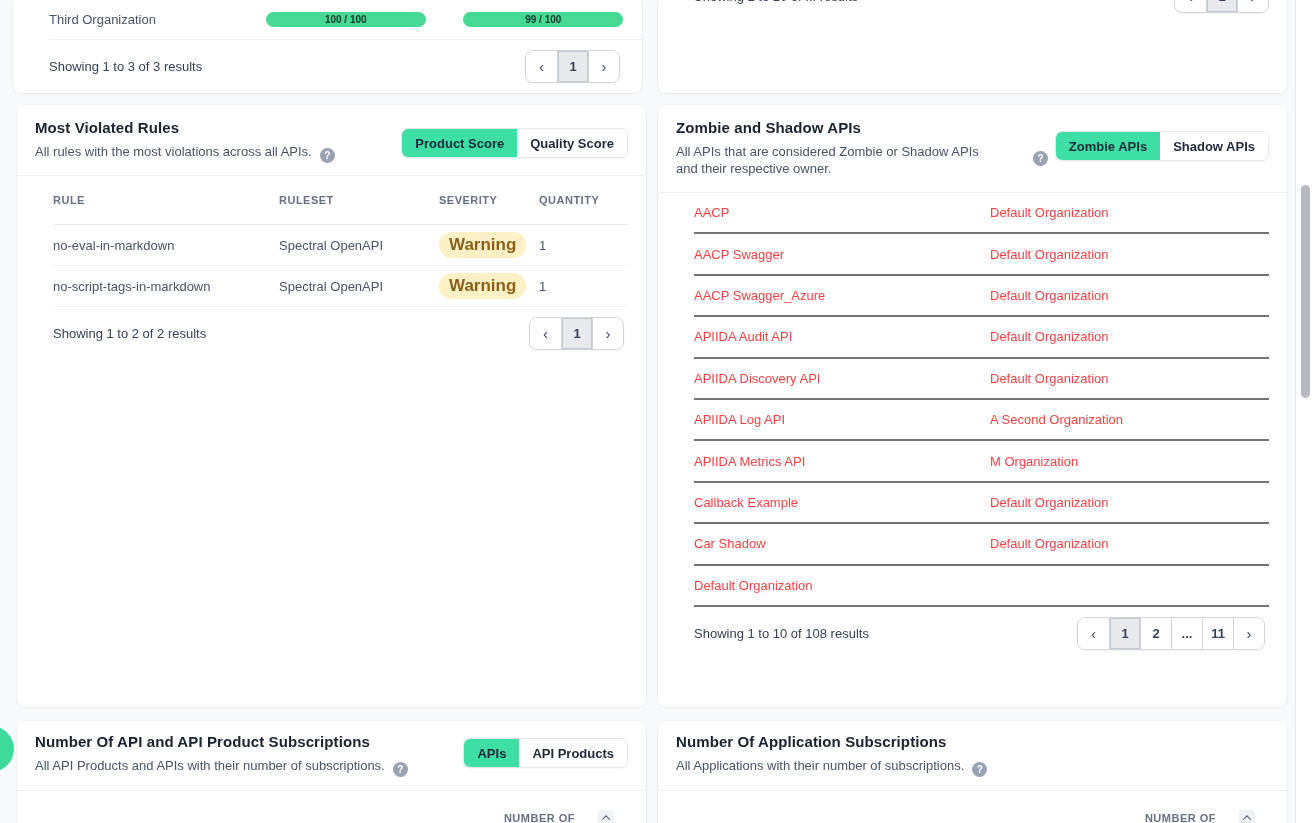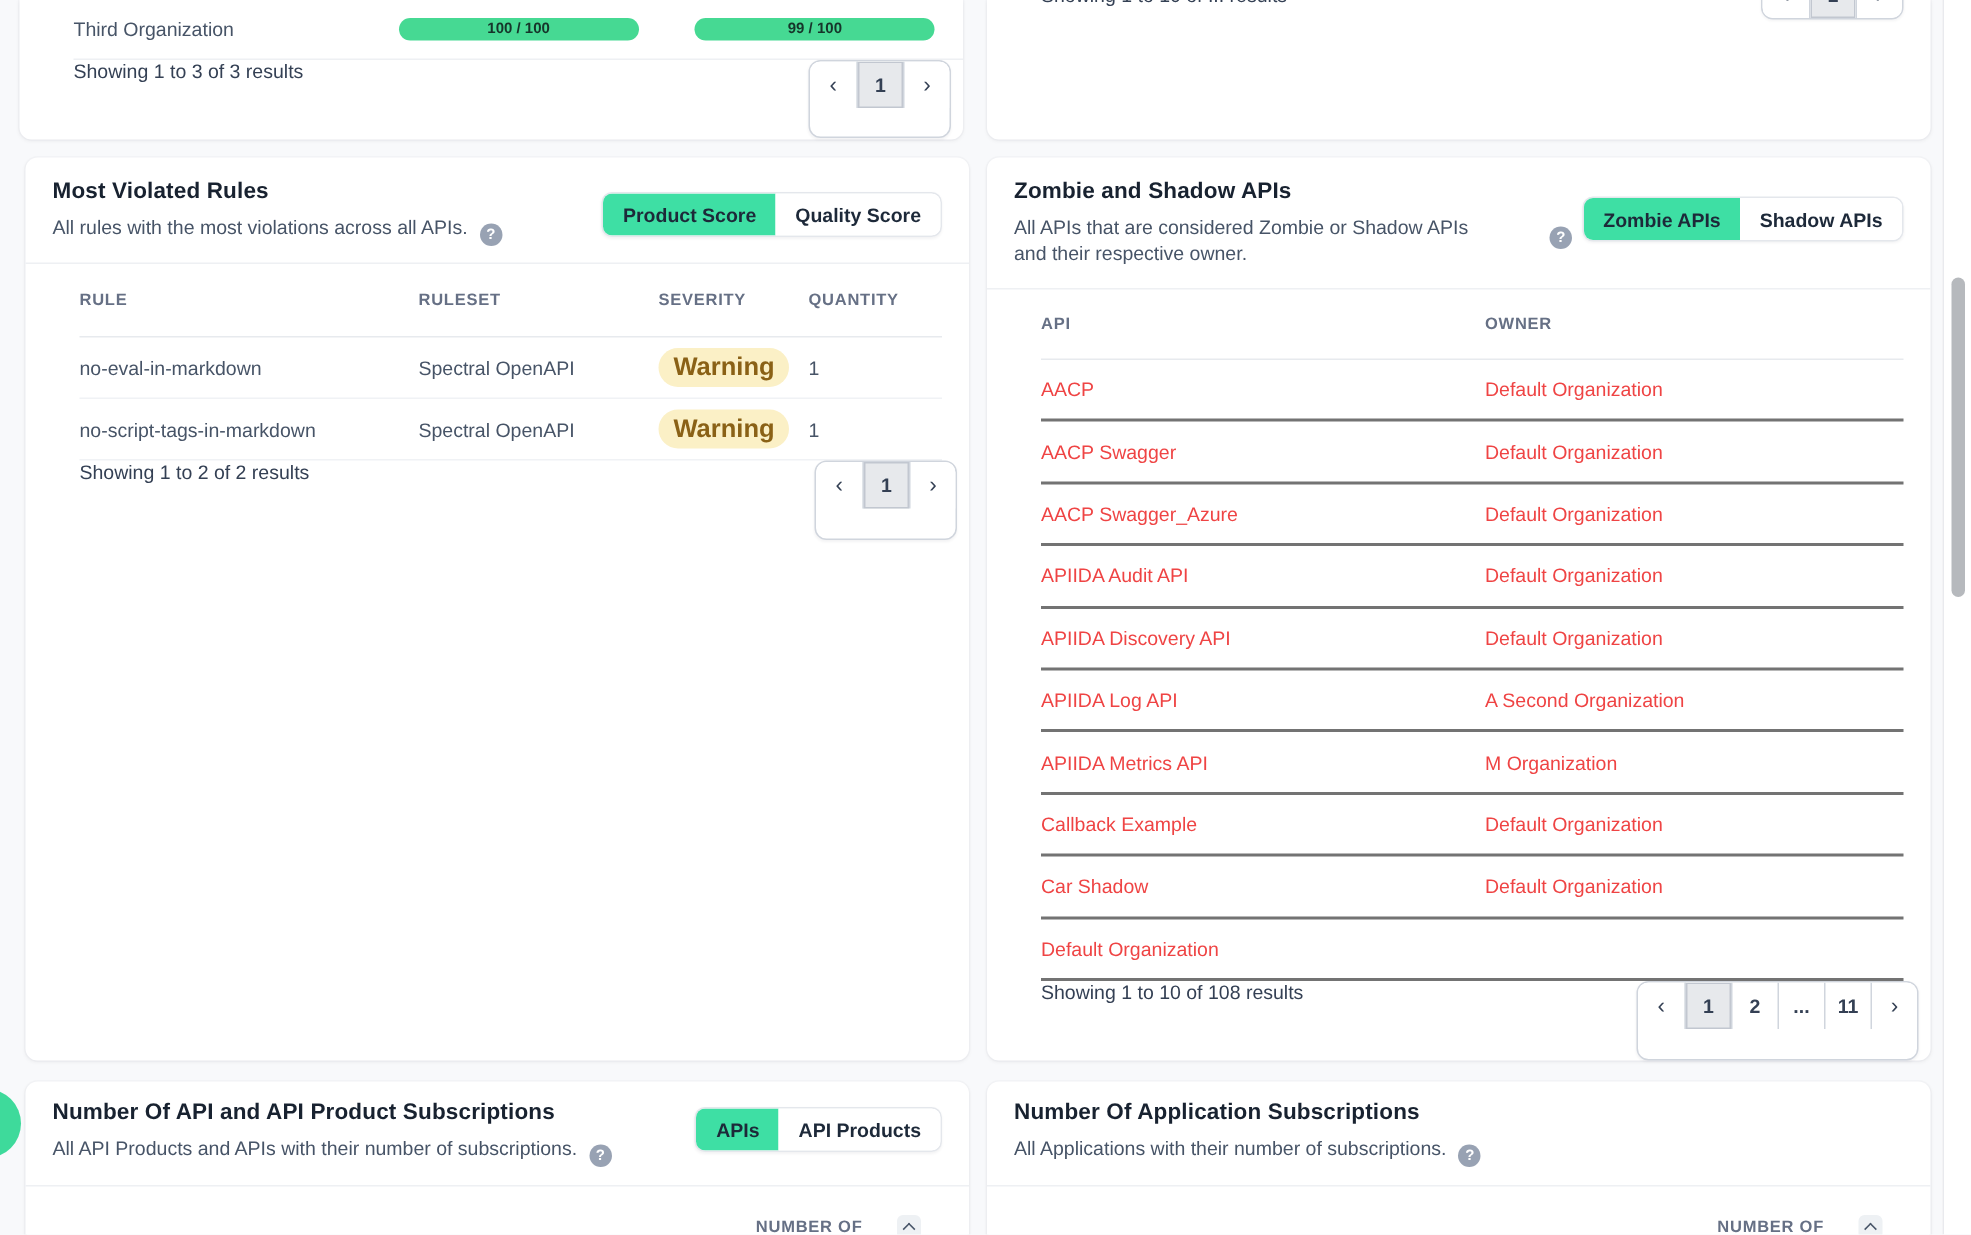--- a/index.html
+++ b/index.html
@@ -52,22 +52,22 @@
     display: flex; align-items: center; justify-content: center;
     min-width: 31px; height: 31px; padding: 0 8px;
     background: #ffffff; border: none; border-left: 1px solid #d0d5dd;
     font-family: inherit; font-size: 13px; font-weight: 600; color: #344054; cursor: pointer;
   }
   .pg-btn.first { border-left: none; }
   .pg-btn.chev { font-size: 15px; font-weight: 400; color: #344054; }
   .pg-btn.active { background: #e7e9ec; box-shadow: inset 0 0 0 1px #c2c7d0; }
 
   .panel-footer {
-    display: flex; justify-content: space-between; 
-    margin: 0 8px 0 36px; height: 53px; gap: 24px;
+    display: flex; justify-content: space-between; align-items: center;
+    margin: 0 22px 0 36px; height: 53px; gap: 24px;
   }
   .foot-text { font-size: 13px; color: #344054; }
 
   .th {
     font-size: 11px; font-weight: 700; color: #667085;
     text-transform: uppercase; letter-spacing: .5px; white-space: nowrap;
   }
 
   
   #orgPanel { left: 13px; top: 0; width: 629px; height: 93px; }
@@ -256,29 +256,20 @@
       <span data-repeat="zombie_shadow.toggle_options" style="display:contents">
         
       
           <button class="seg-opt active">Zombie APIs</button>
         
           <button class="seg-opt">Shadow APIs</button>
         </span>
     </div>
     <div class="divider"></div>
   </div>
-  <div class="z-thead z-grid">
-    <span data-repeat="zombie_shadow.columns">
-      
-    
-        <span class="th">API</span>
-      
-        <span class="th">Owner</span>
-      </span>
-  </div>
   <div data-repeat="zombie_shadow.rows">
 
       <div class="z-row z-grid">
         <span>AACP</span>
         <span>Default Organization</span>
       </div>
 
       <div class="z-row z-grid">
         <span>AACP Swagger</span>
         <span>Default Organization</span>

